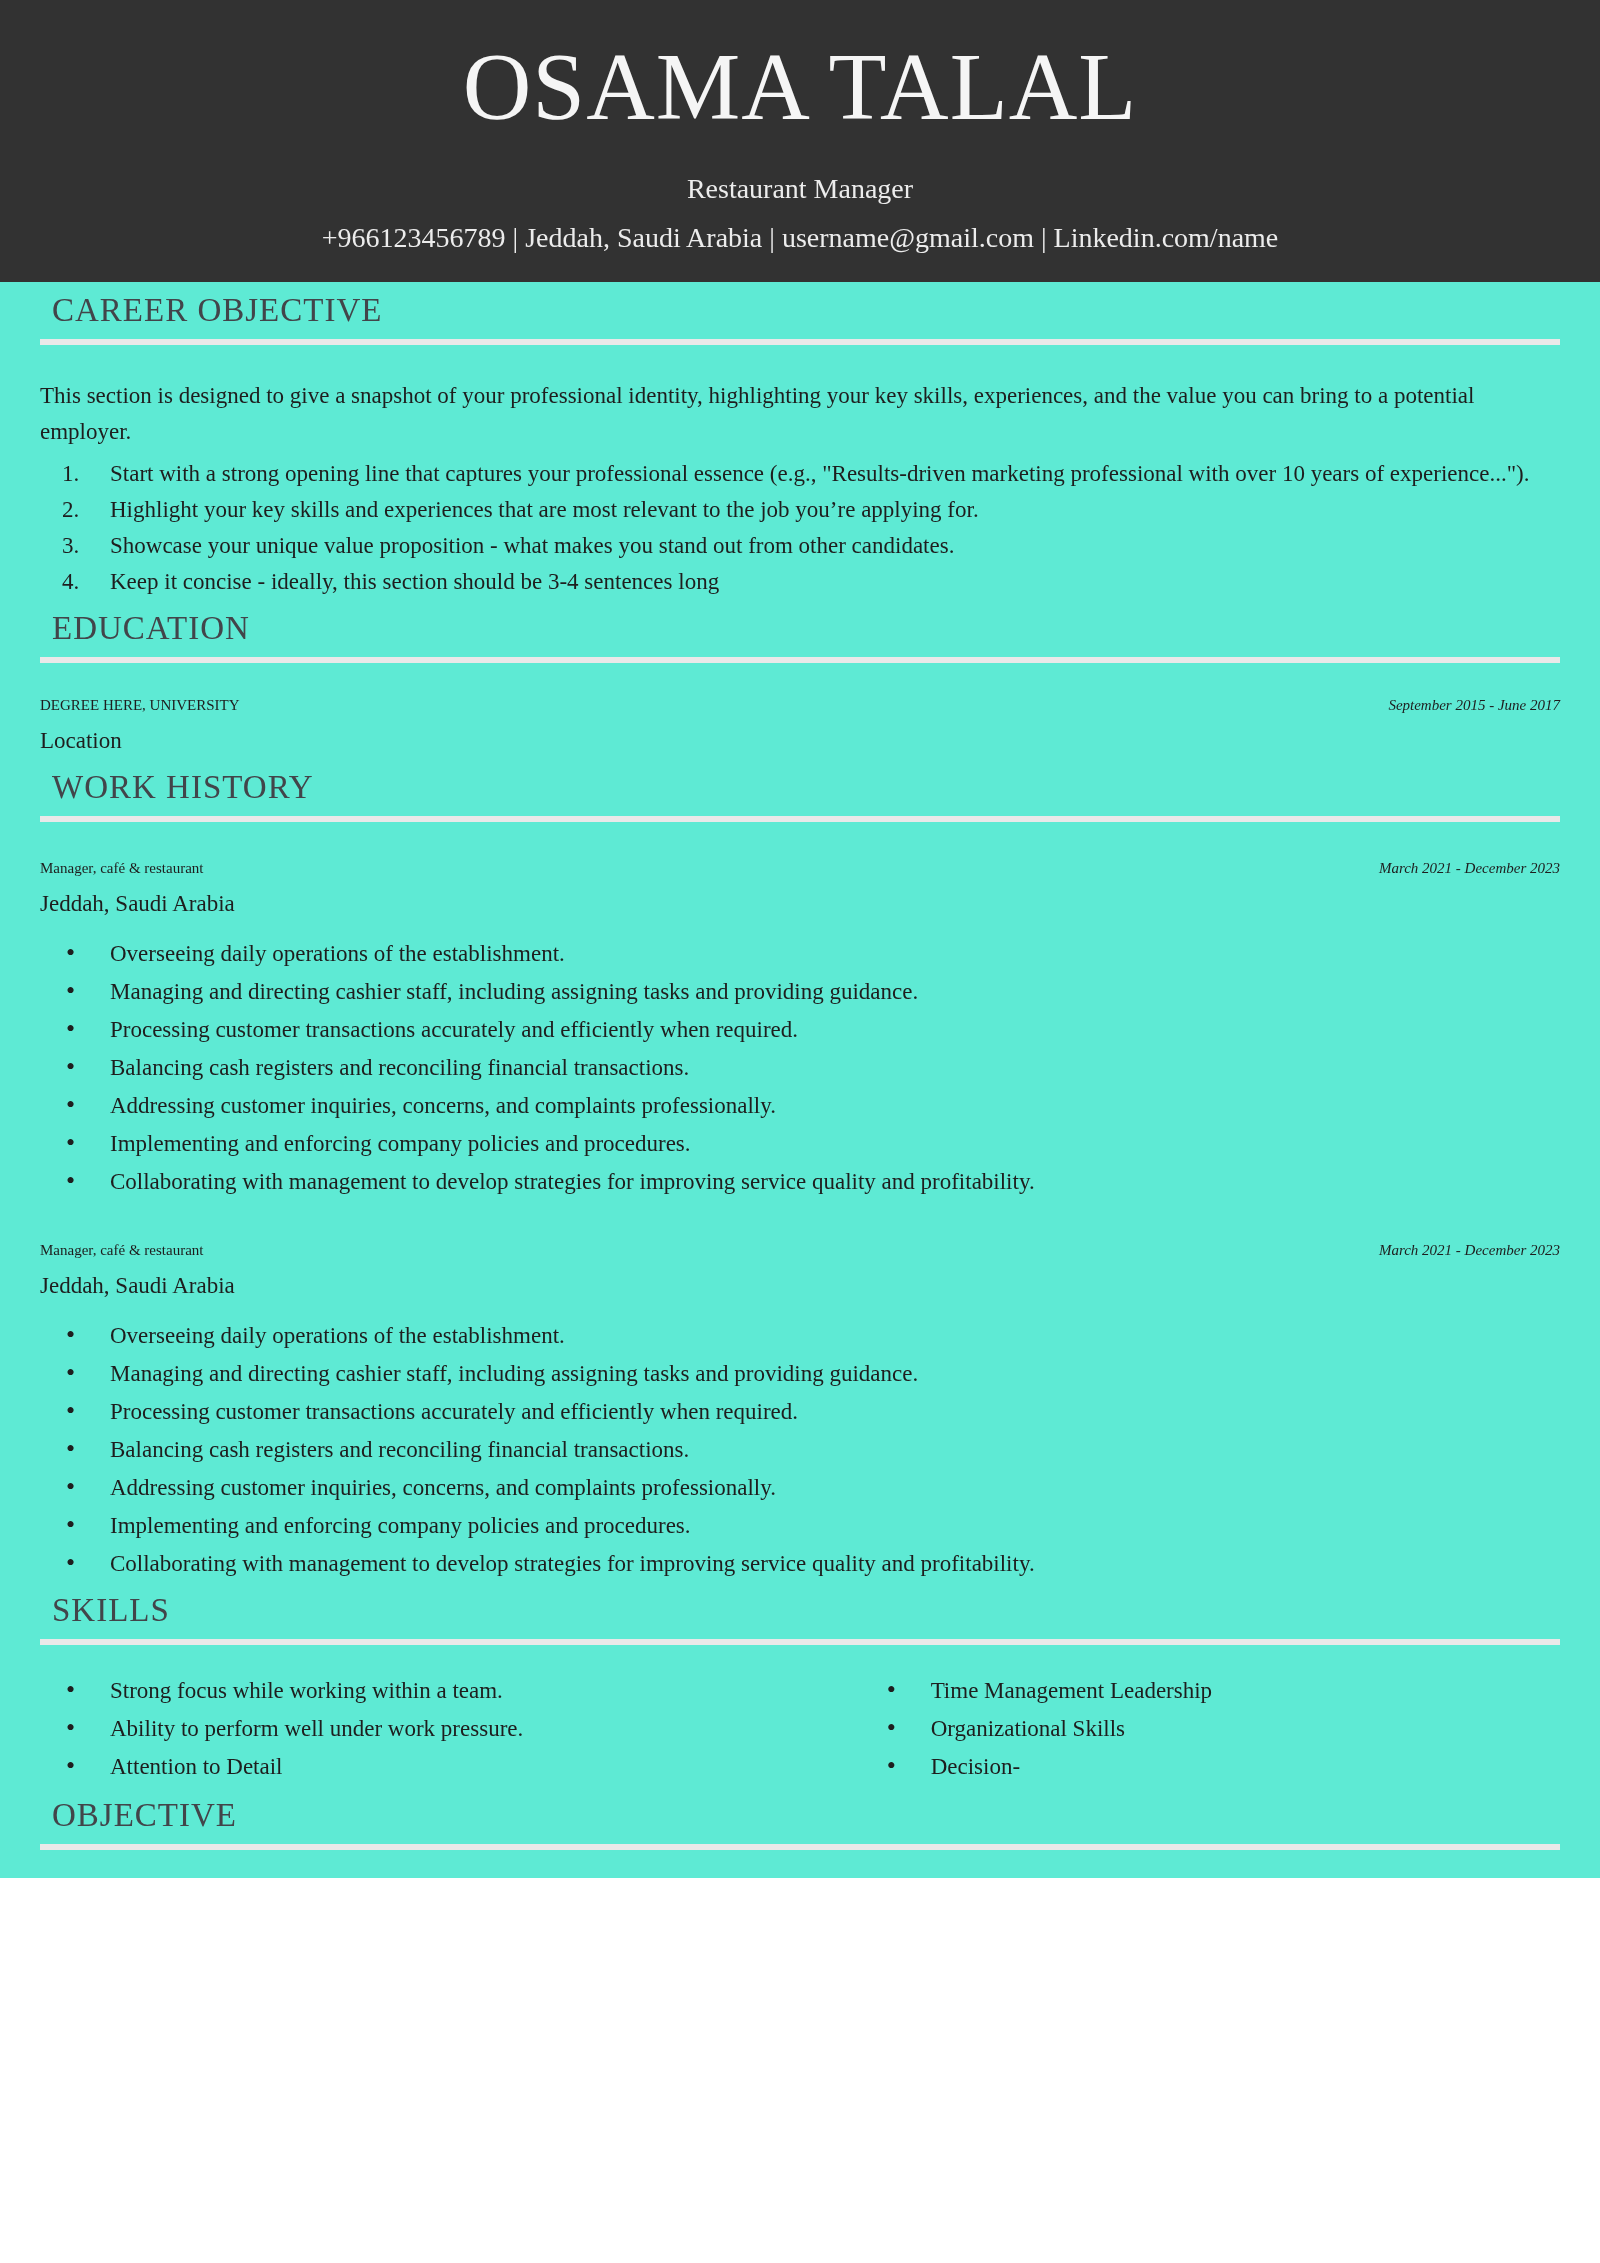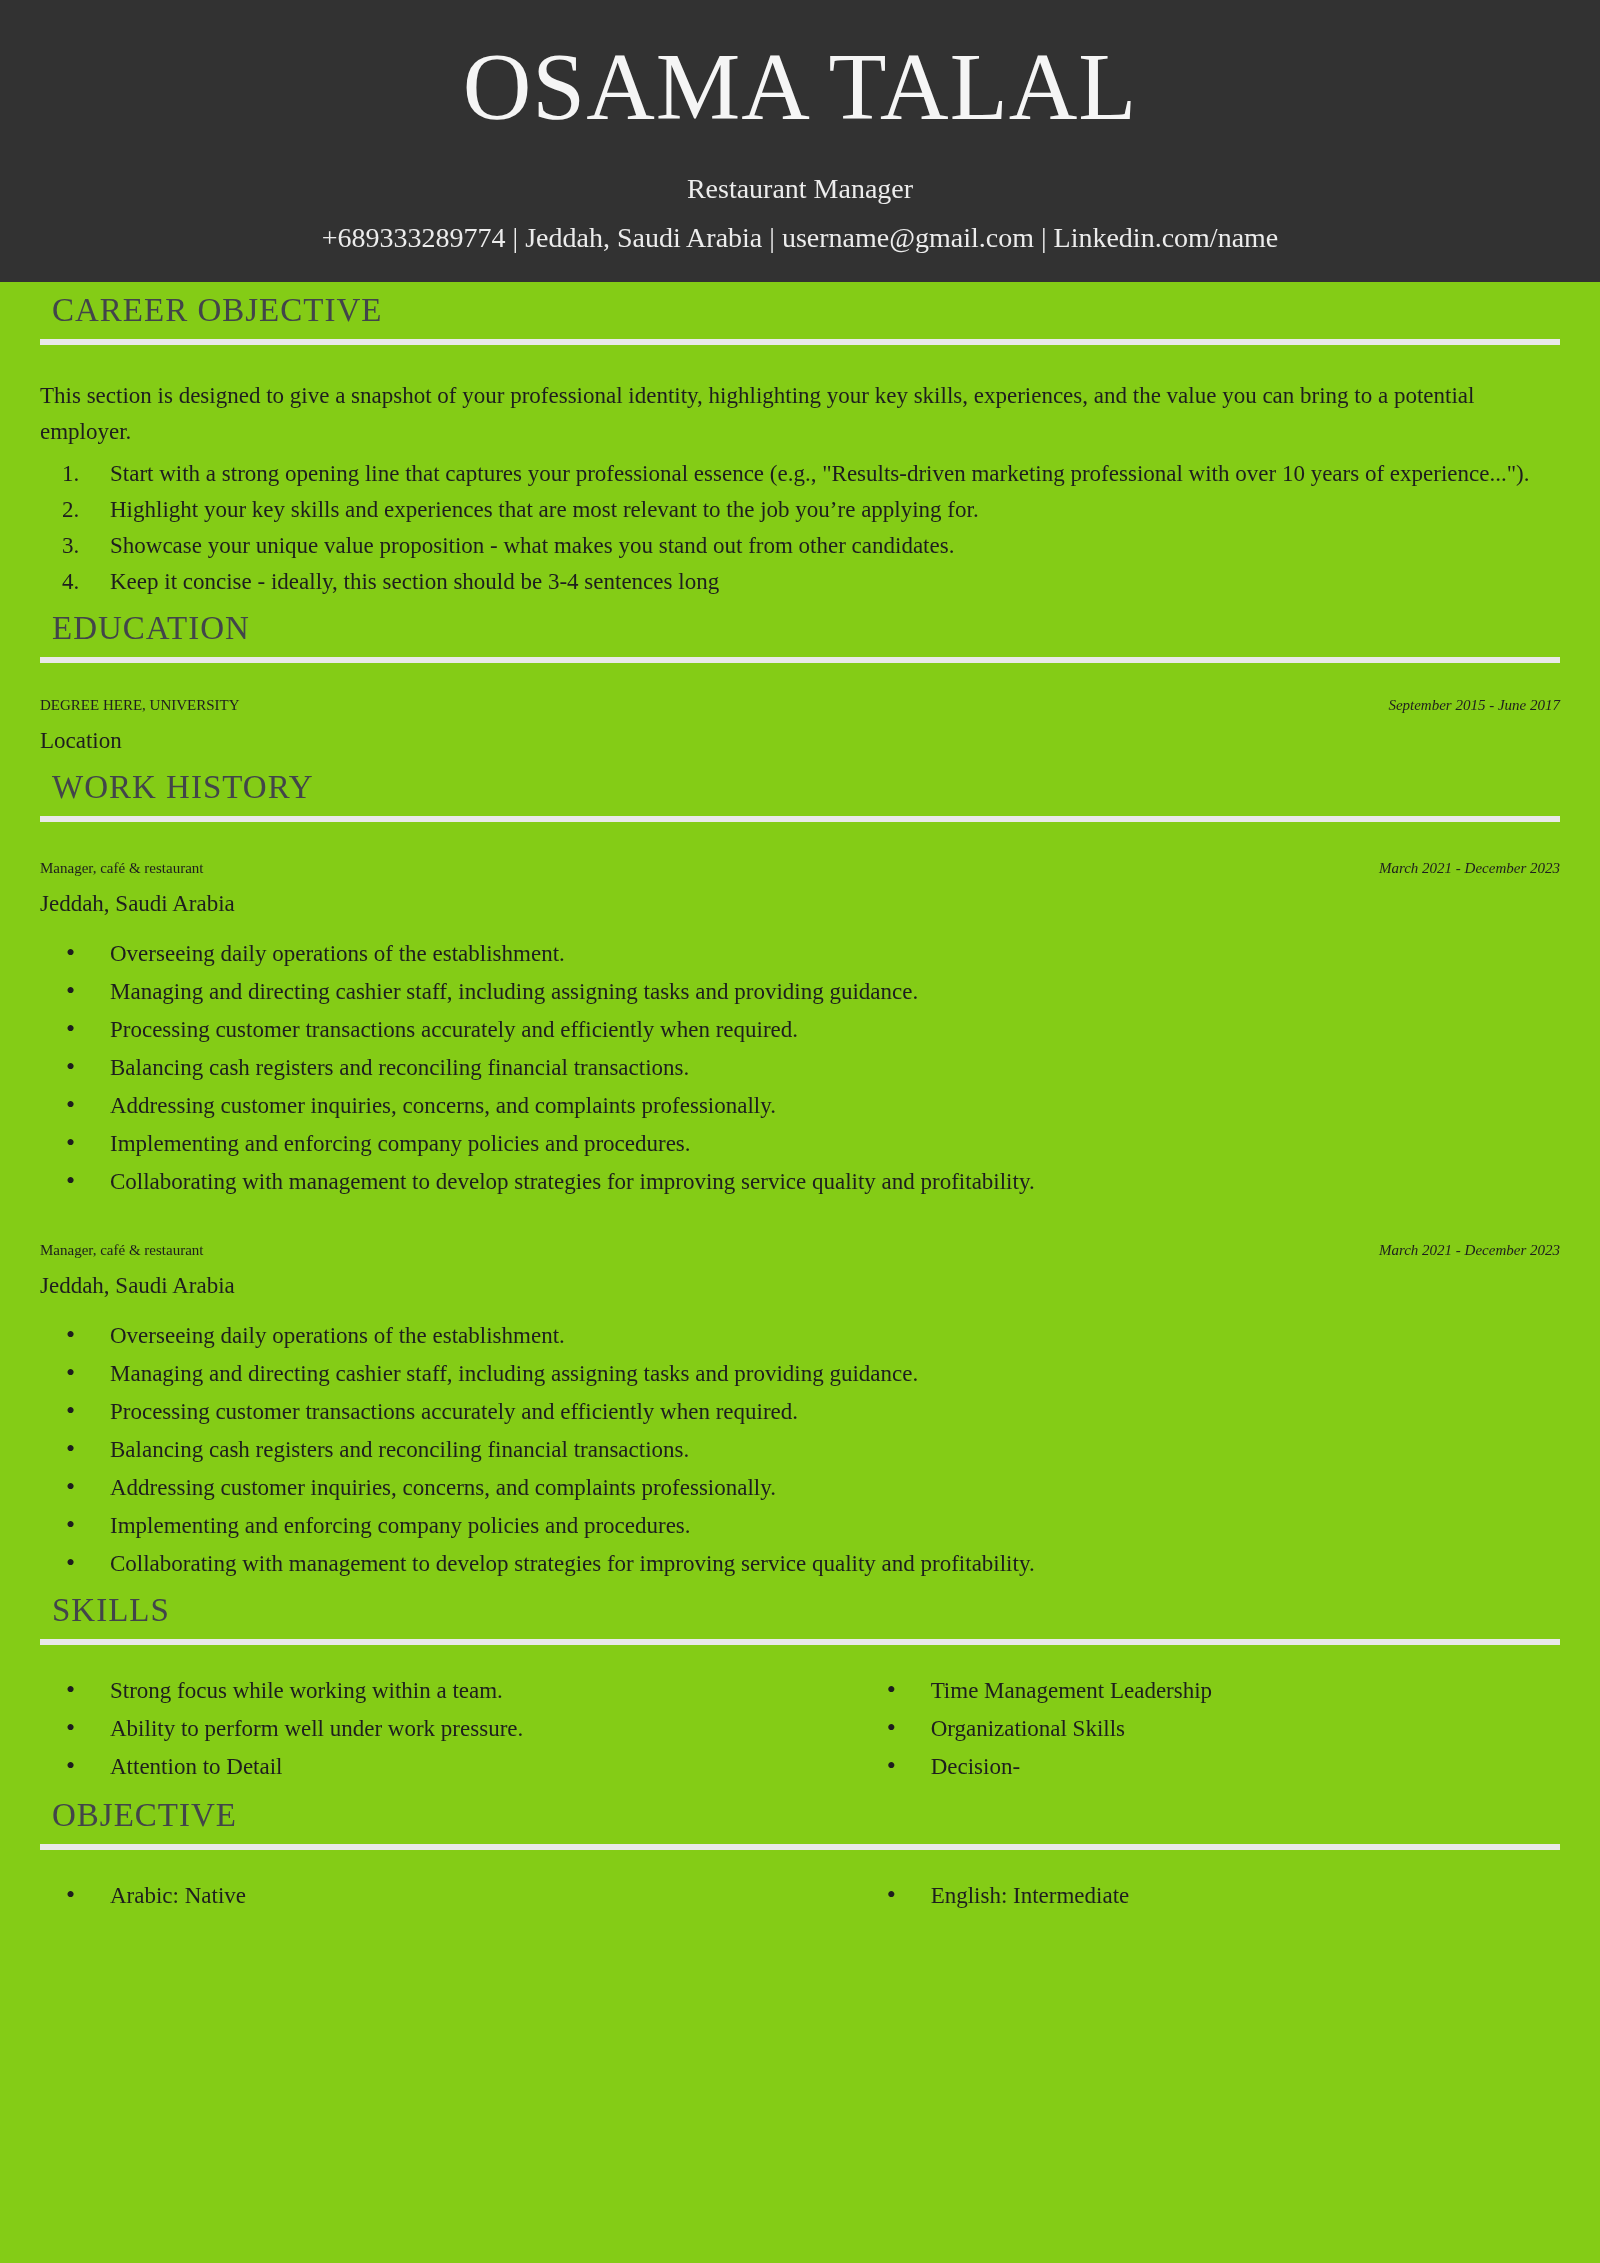--- a/index.html
+++ b/index.html
@@ -1,21 +1,21 @@
 <!DOCTYPE html>
 <html><head>
 <meta charset="utf-8">
 <style>
   html, body { margin: 0; padding: 0; }
   body { background: #ffffff; }
   .page {
     position: relative;
     width: 1600px;
-    height: 2263px;
-    background: #84cc16;
+    height: 1878px;
+    background: #5eead4;
     font-family: "Liberation Serif", serif;
     color: #1e1e1e;
     overflow: hidden;
   }
   
   .header {
     background: #323232;
     height: 282px;
     text-align: center;
     overflow: hidden;
@@ -129,21 +129,21 @@
   .lang-cols { }
 </style>
 </head>
 <body>
 
 <div class="page">
 
   <div class="header">
     <h1 class="name">OSAMA TALAL</h1>
     <div class="job-title">Restaurant Manager</div>
-    <div class="contact">+689333289774 | Jeddah, Saudi Arabia | username@gmail.com | Linkedin.com/name</div>
+    <div class="contact">+966123456789 | Jeddah, Saudi Arabia | username@gmail.com | Linkedin.com/name</div>
   </div>
 
   <div class="content">
 
     <section>
       <h2 class="section-heading mt-career">CAREER OBJECTIVE</h2>
       <div class="rule"></div>
       <p class="intro">This section is designed to give a snapshot of your professional identity, highlighting your key skills, experiences, and the value you can bring to a potential employer.</p>
       <ol class="numbered">
         <li>

